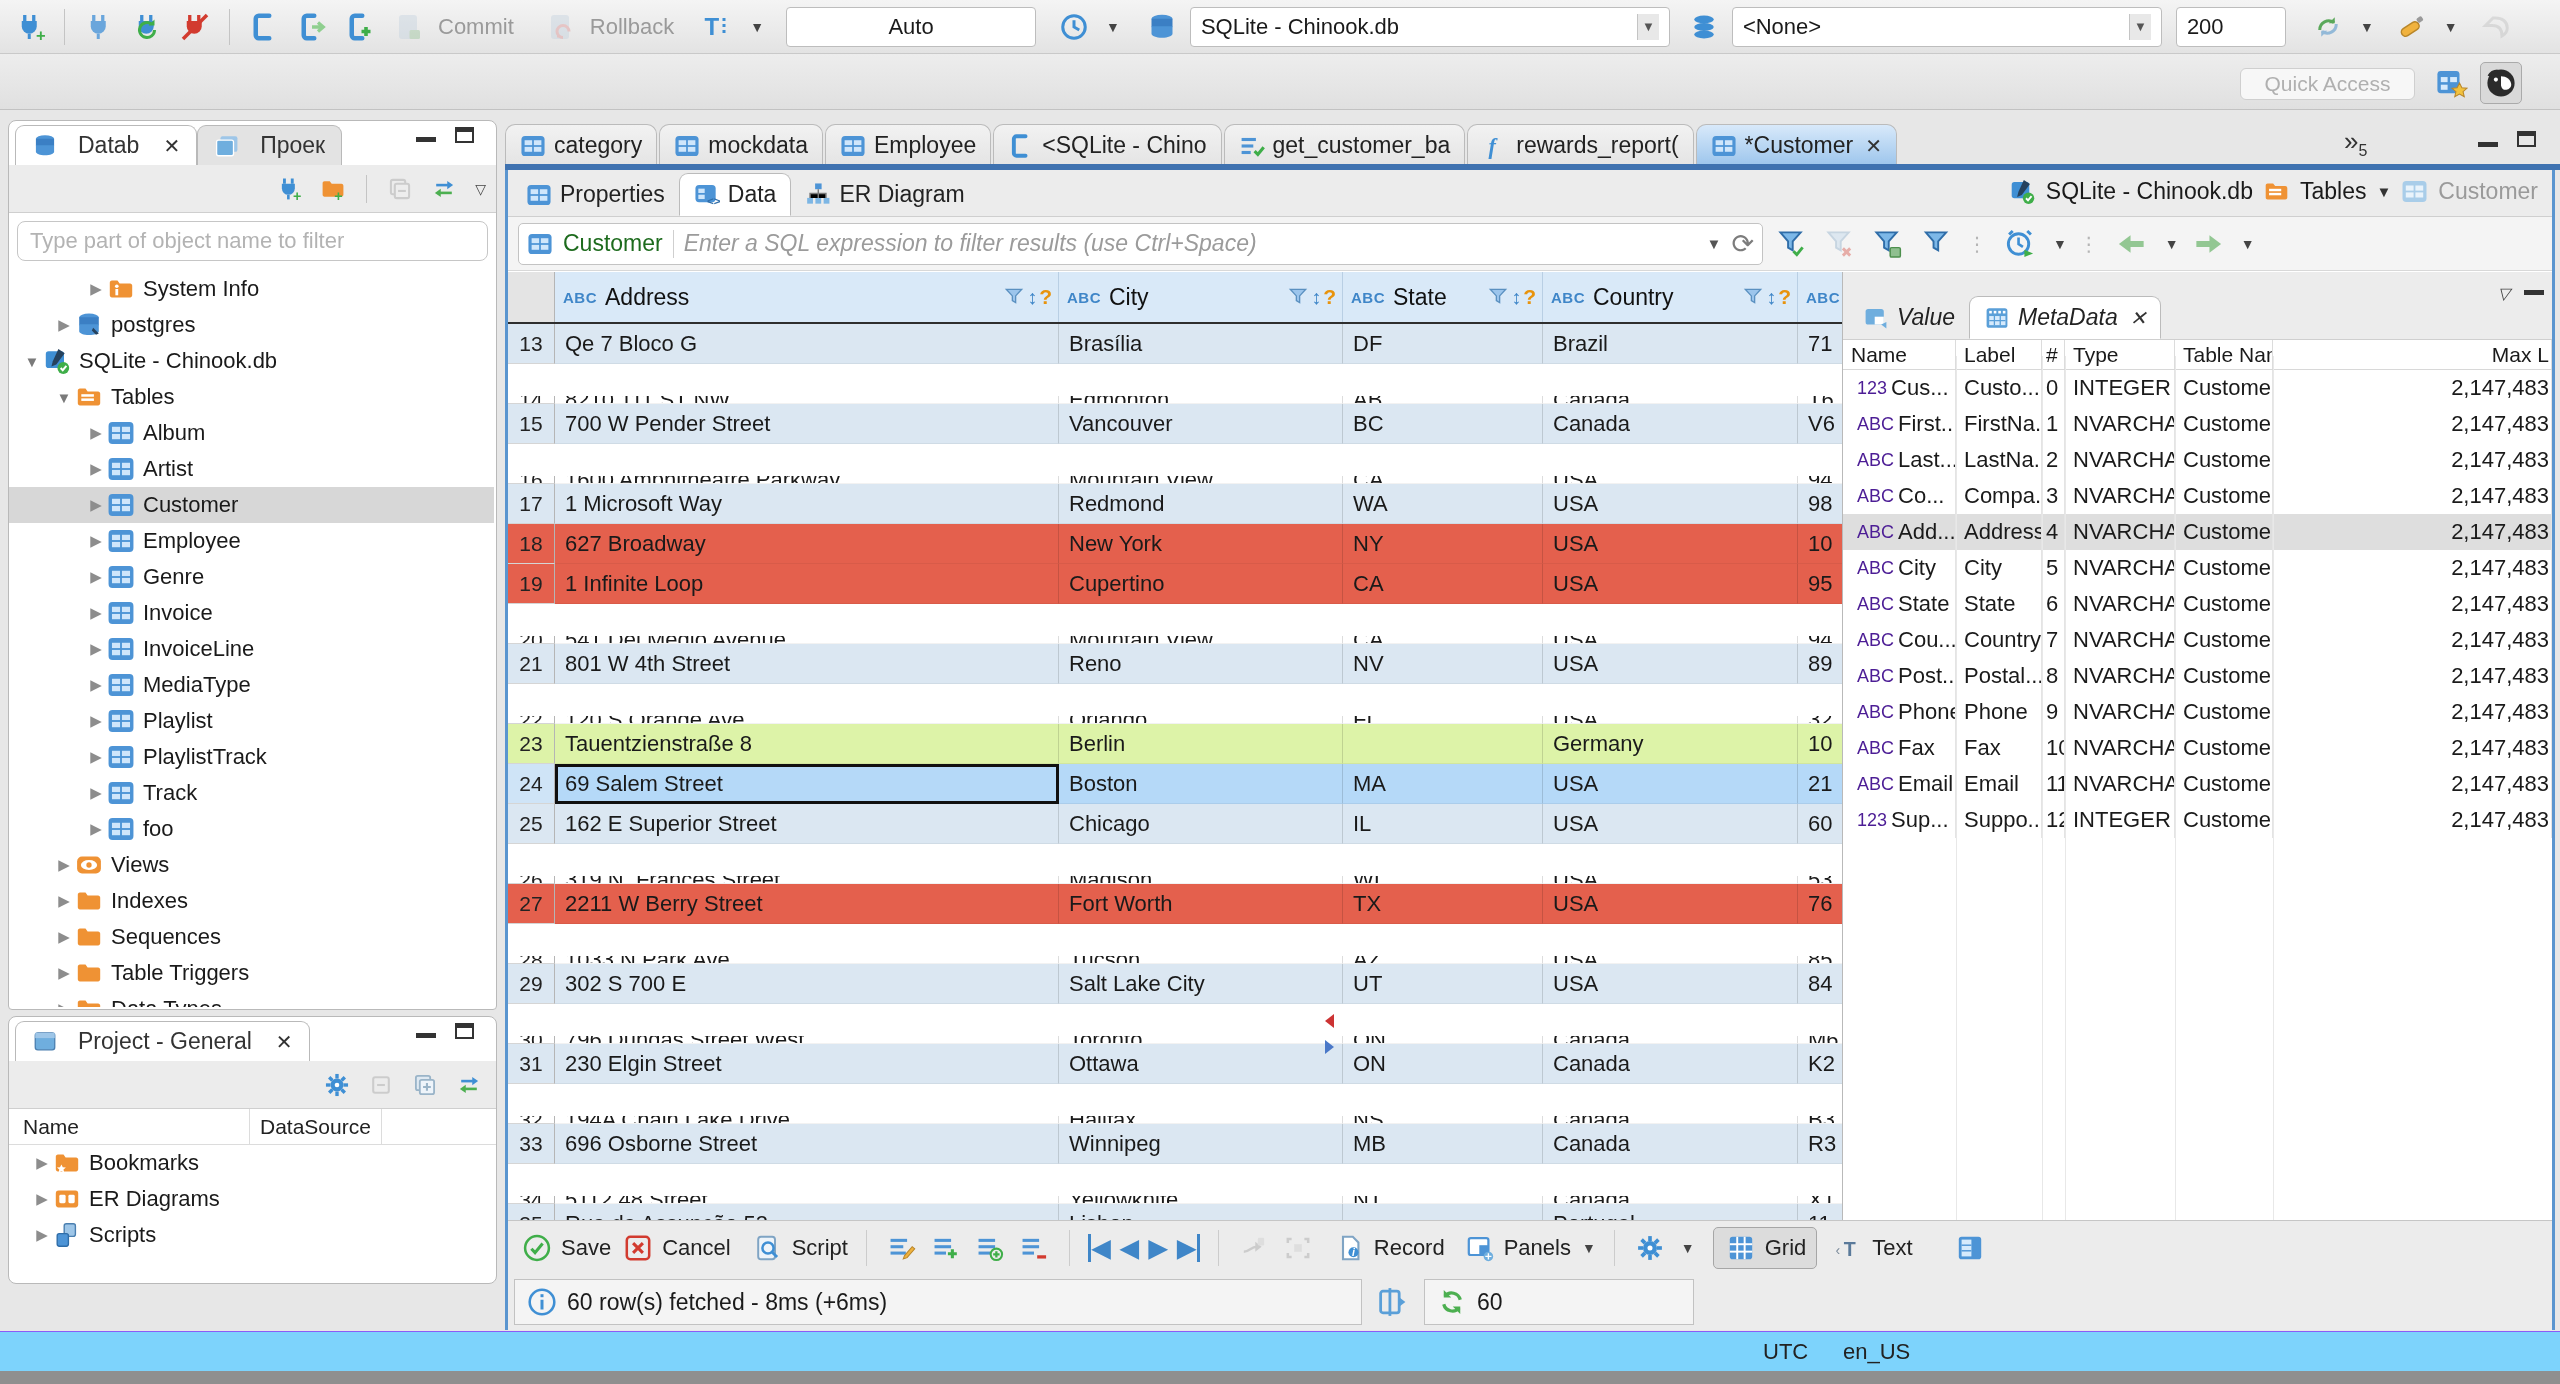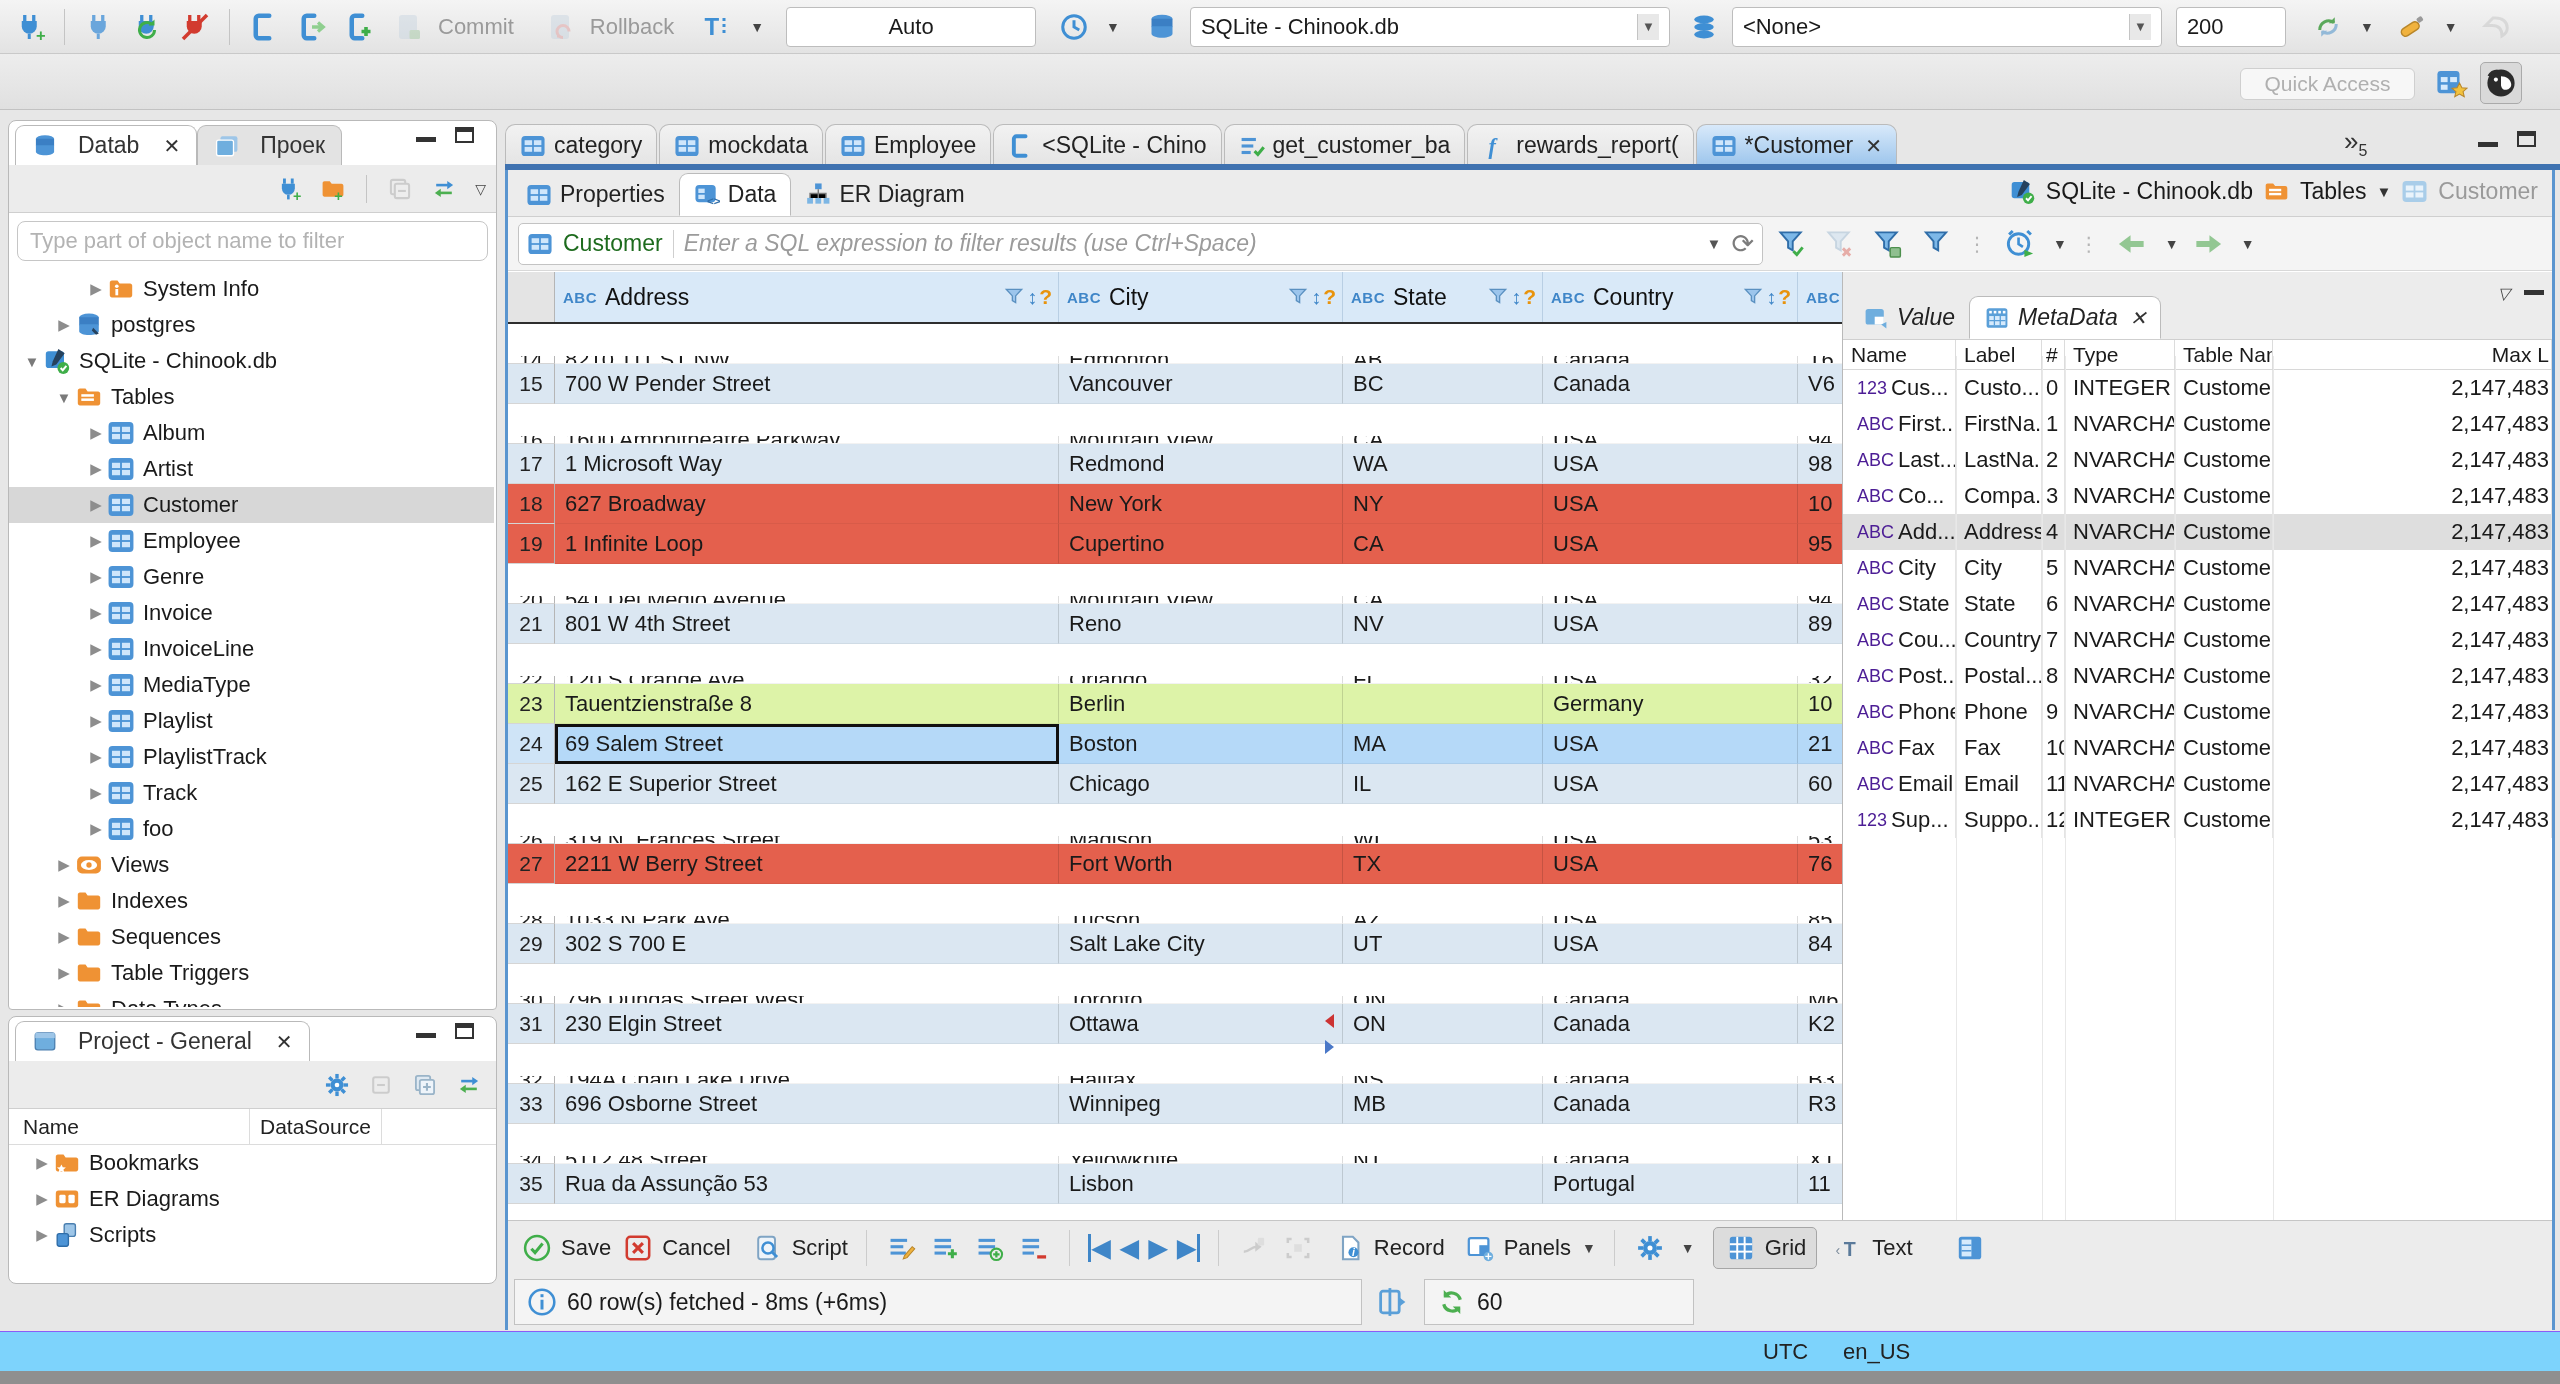--- a/index.html
+++ b/index.html
@@ -960,20 +960,28 @@
             <span class="gh-sort">↕</span>
             <span class="gh-q">?</span>
           </span>
         </div>
         <div class="gh-cell c-postal">
           <span class="badge-abc">ABC</span>
           <span></span>
         </div>
       </div>
     <div id="grid-rows">
+        <div class="grid-row row-alt">
+          <div class="g-cell g-num">13</div>
+          <div class="g-cell c-address">Qe 7 Bloco G</div>
+          <div class="g-cell c-city">Brasília</div>
+          <div class="g-cell c-state">DF</div>
+          <div class="g-cell c-country">Brazil</div>
+          <div class="g-cell c-postal">71</div>
+        </div>
         <div class="grid-row row-white">
           <div class="g-cell g-num">14</div>
           <div class="g-cell c-address">8210 111 ST NW</div>
           <div class="g-cell c-city">Edmonton</div>
           <div class="g-cell c-state">AB</div>
           <div class="g-cell c-country">Canada</div>
           <div class="g-cell c-postal">T6</div>
         </div>
         <div class="grid-row row-alt">
           <div class="g-cell g-num">15</div>

